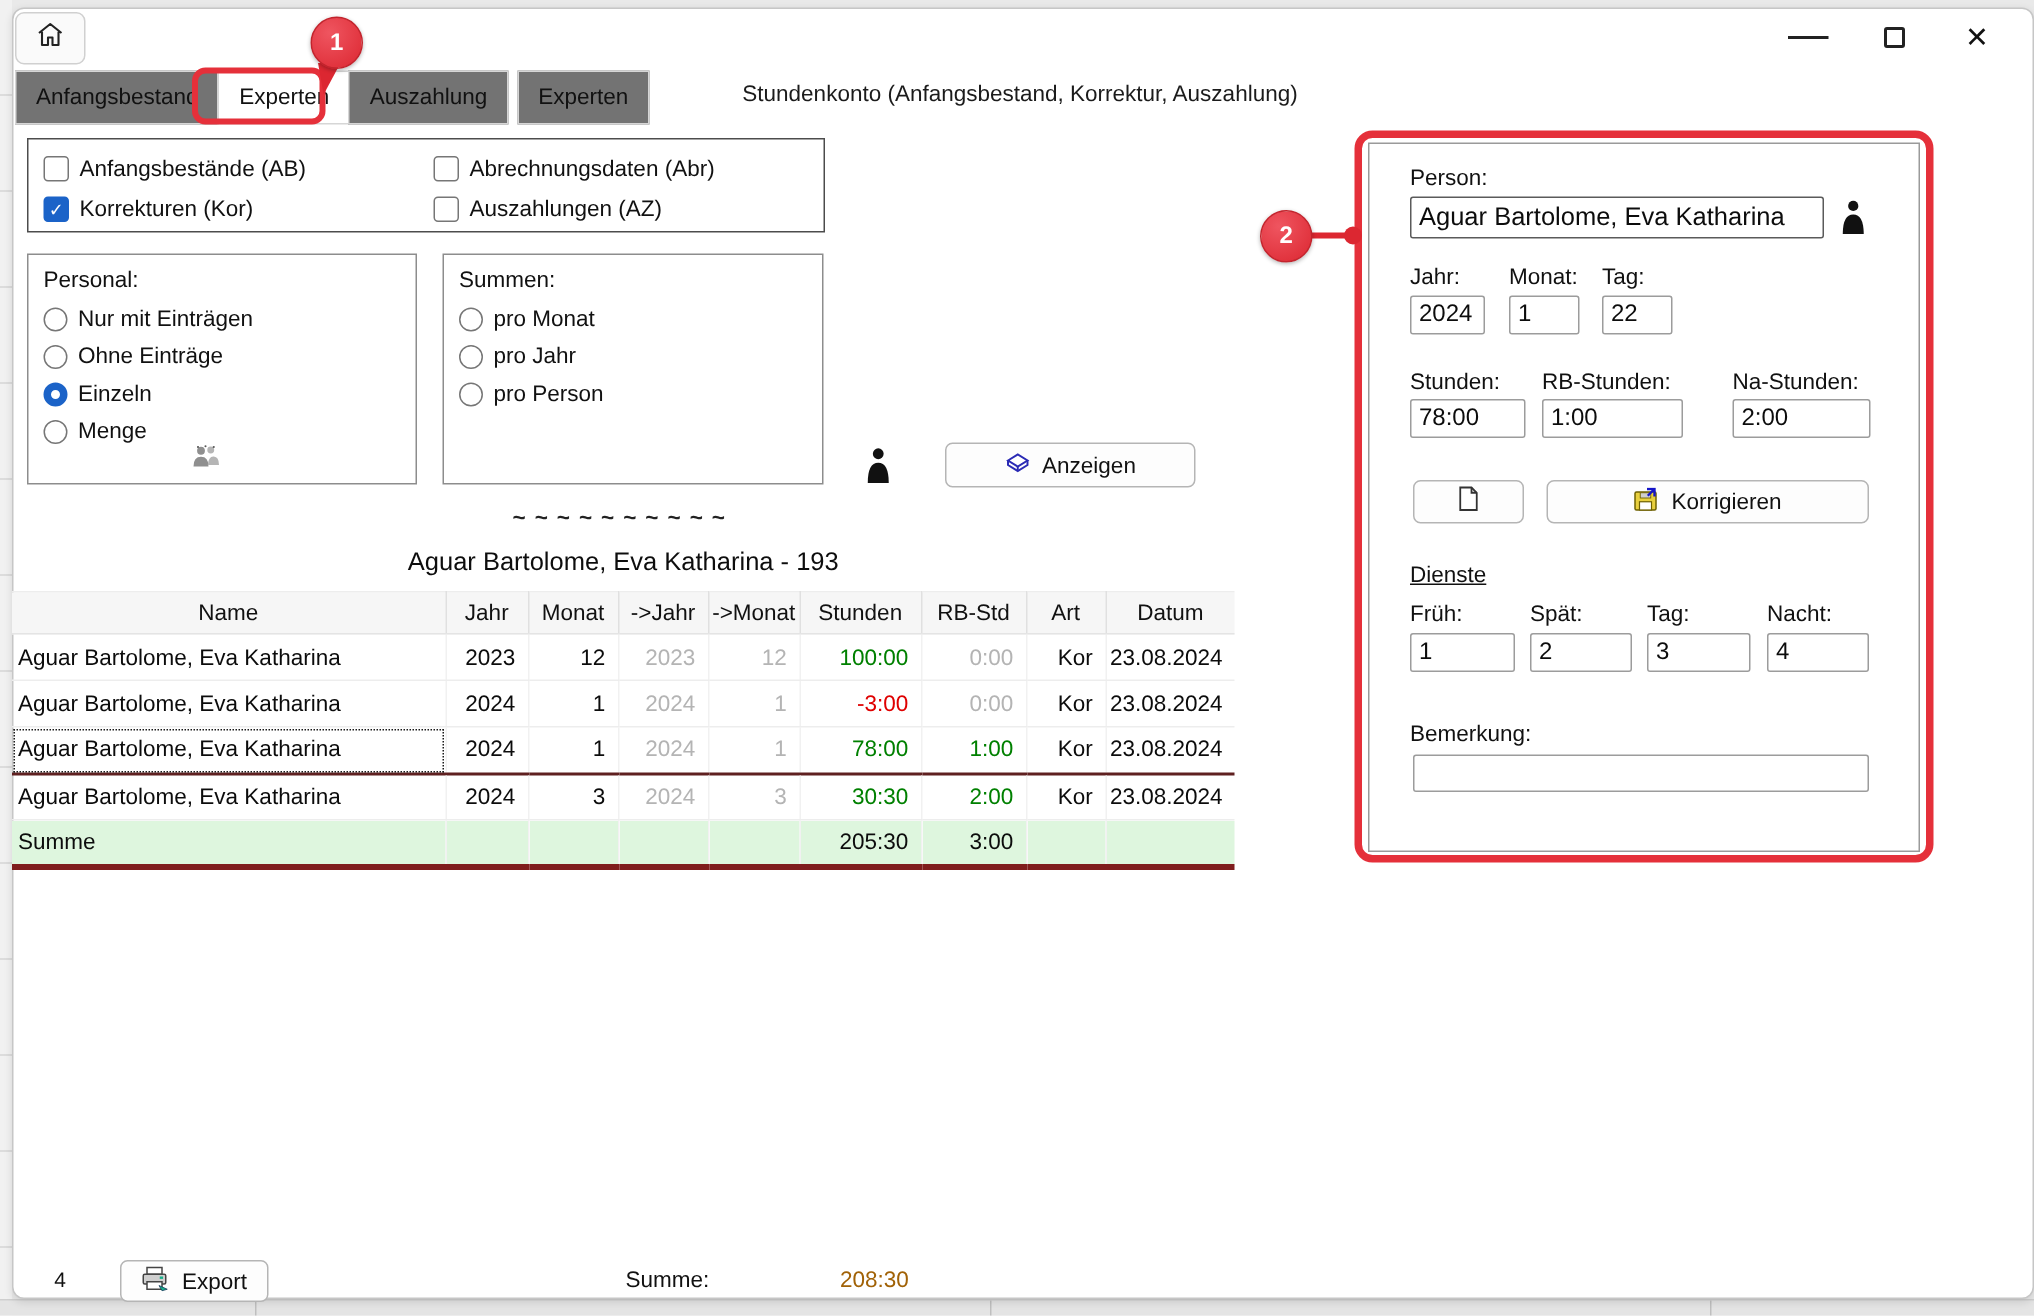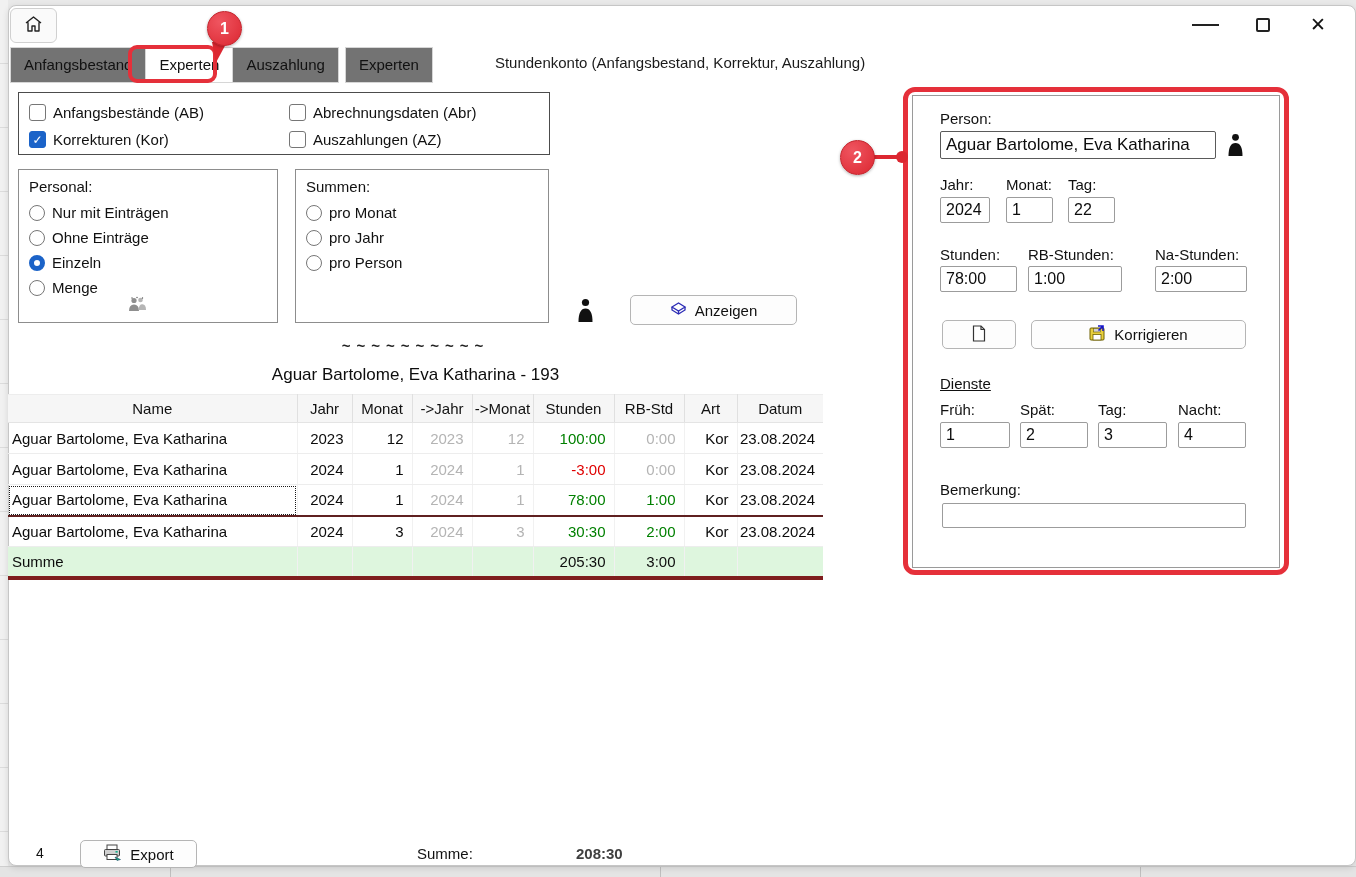--- a/index.html
+++ b/index.html
@@ -69,23 +69,23 @@
   td:first-child { text-align:left; padding-left:4px; }
   th:last-child, td:last-child { border-right:none; }
   td.pos { color:#008000; } td.neg { color:#df0000; } td.muted { color:#b4b4b4; }
   tr.selrow td { border-bottom:2px solid #5f2020; }
   tr.selrow td:first-child { outline:1px dotted #1a1a1a; outline-offset:-2px; }
   tr.sumrow td { background:#def6de; border-bottom:4px solid #7f1d1d; }
   tr.sumrow td:first-child { color:#0c0c0c; }
 
   
   .count { position:absolute; left:28px; top:845px; width:24px; text-align:center; font-size:14px; color:#111; }
-  .export { position:absolute; left:80px; top:840px; width:117px; height:28px; }
+  .export { position:absolute; left:80px; top:840px; width:99px; height:28px; }
   .sum-label { position:absolute; left:417px; top:845px; font-size:15px; color:#111; }
-  .sum-value { position:absolute; left:576px; top:845px; font-size:15px; color:#404040;font-weight:bold; }
+  .sum-value { position:absolute; left:560px; top:845px; font-size:15px; color:#a16207; }
 
   
   .panel { left:912px; top:95px; width:368px; height:473px; border:1px solid #9a9a9a; }
   .plbl { position:absolute; font-size:15px; color:#111; white-space:nowrap; }
   .pin { position:absolute; border:1px solid #9c9c9c; border-radius:2px; background:#fff;
     font-size:16px; color:#0c0c0c; padding:1px 5px; font-family:inherit; outline:none; }
   .pin.big { font-size:17px; border-color:#5a5a5a; }
   .underl { text-decoration:underline; }
   .doc-btn { position:absolute; left:942px; top:320px; width:74px; height:29px; }
   .korr-btn { position:absolute; left:1031px; top:320px; width:215px; height:29px; }

